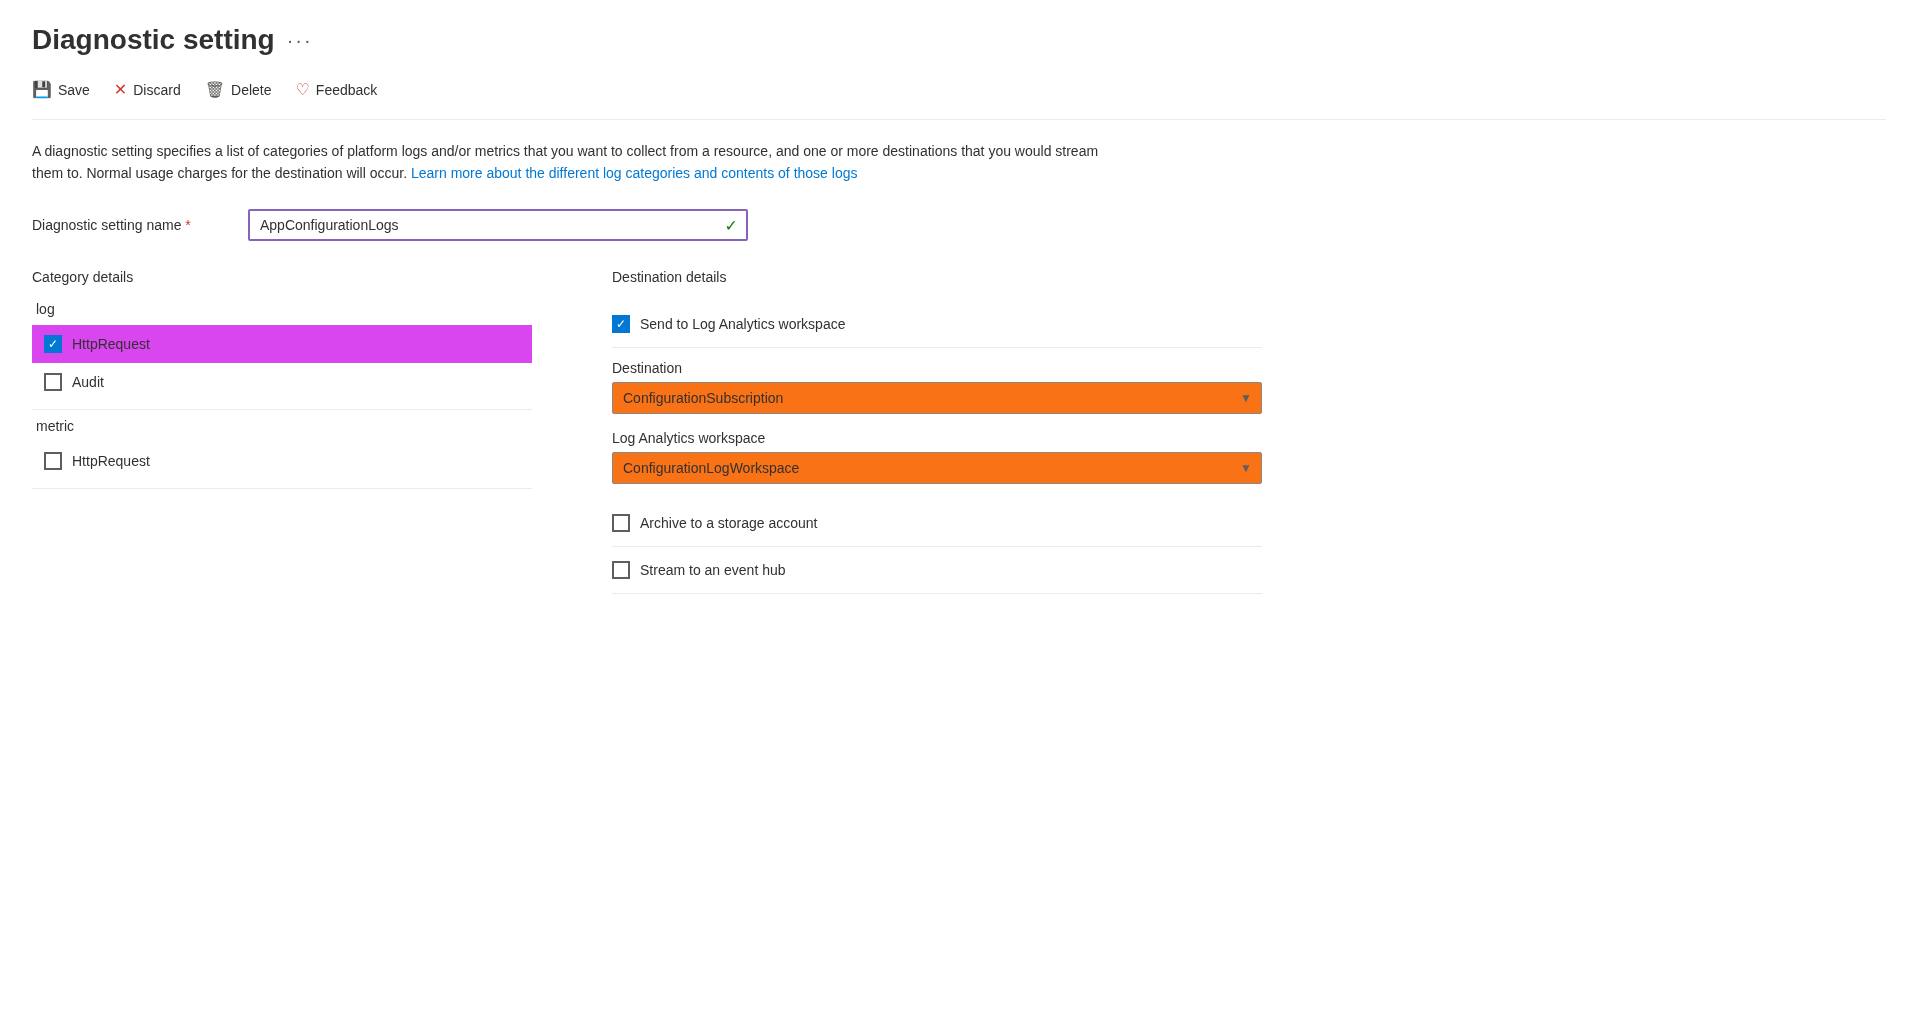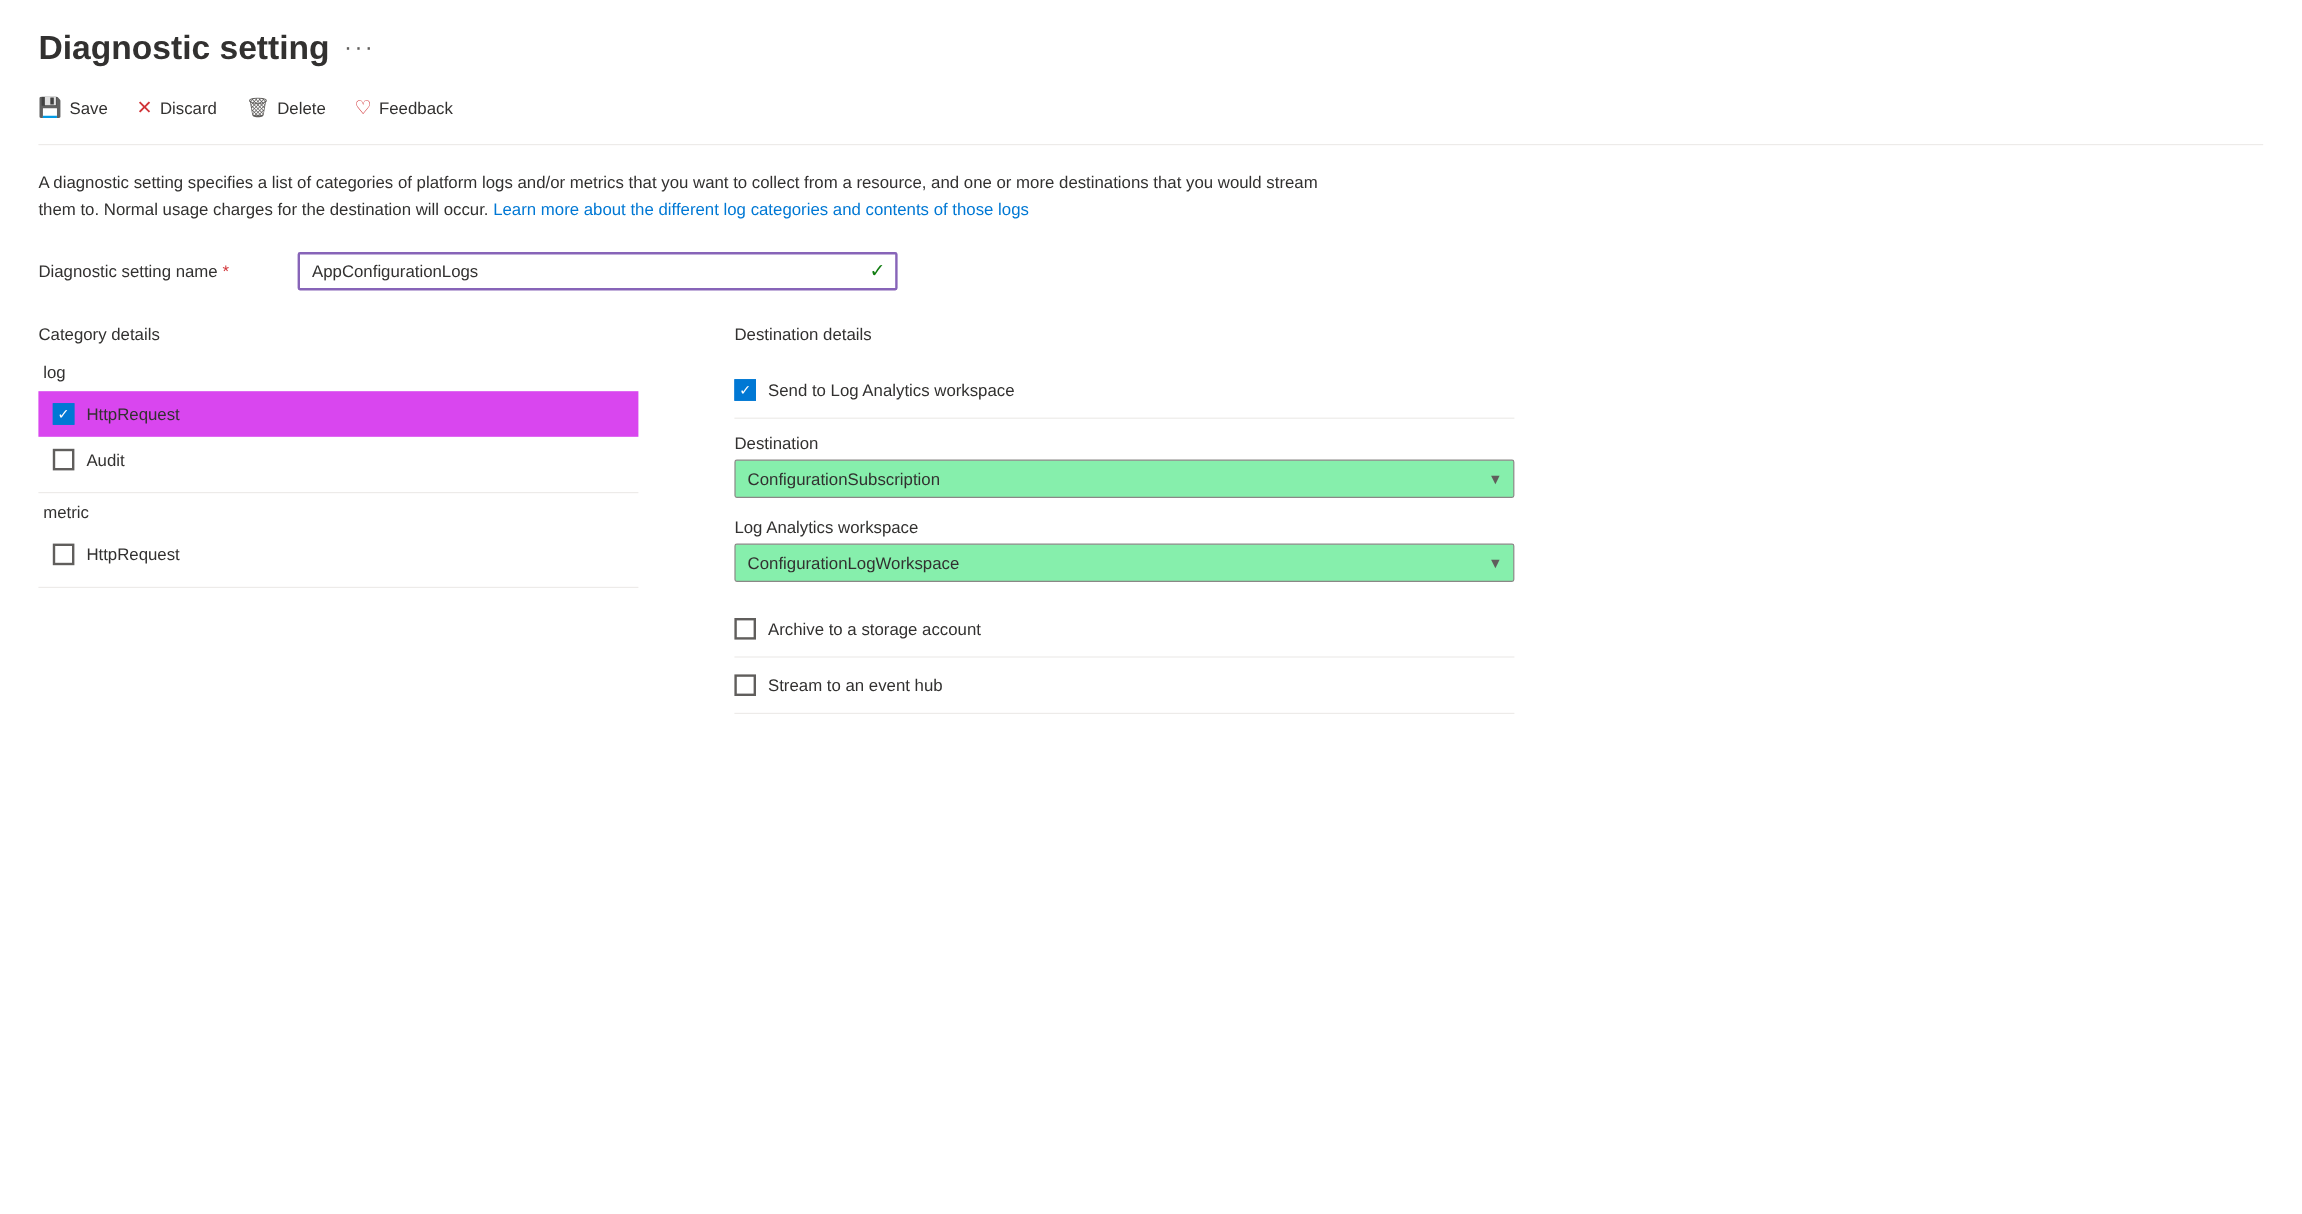--- a/index.html
+++ b/index.html
@@ -186,21 +186,21 @@
       position: relative;
       margin-bottom: 16px;
     }
     .dest-dropdown {
       width: 100%;
       padding: 7px 36px 7px 10px;
       border: 1px solid #8a8886;
       border-radius: 2px;
       font-size: 14px;
       color: #323130;
-      background: #86efac;
+      background: #f97316;
       appearance: none;
       cursor: pointer;
       outline: none;
     }
     .dropdown-chevron {
       position: absolute;
       right: 10px;
       top: 50%;
       transform: translateY(-50%);
       pointer-events: none;

